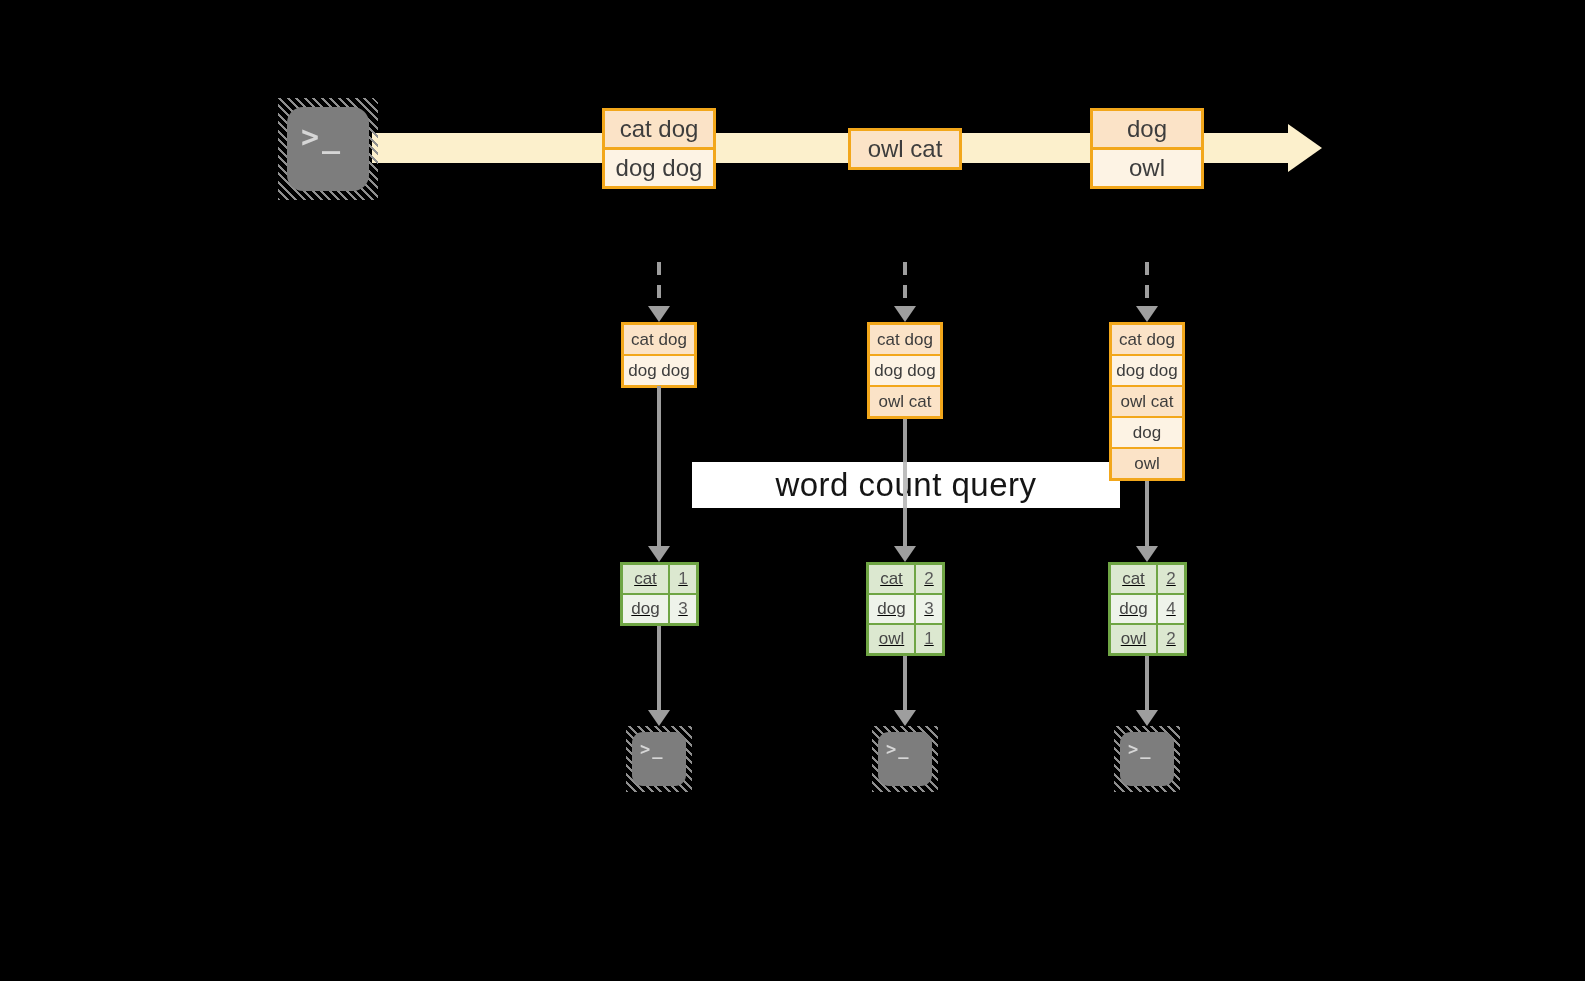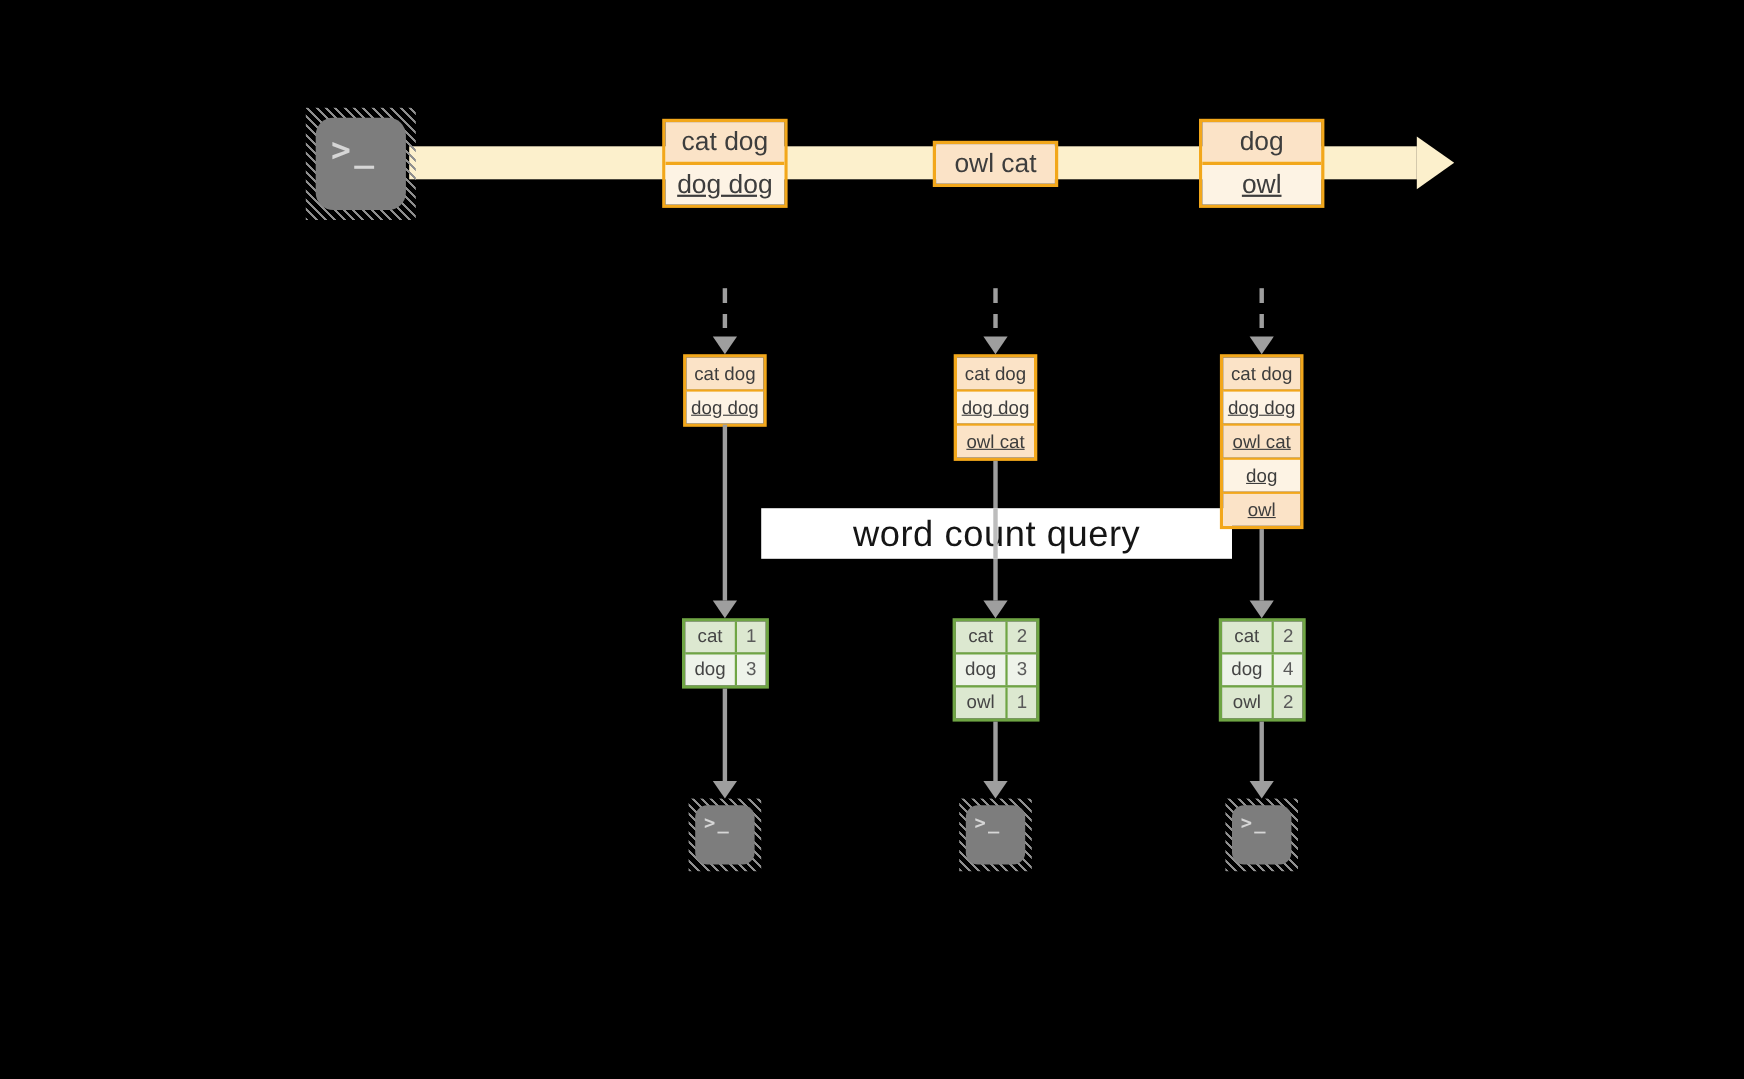--- a/index.html
+++ b/index.html
@@ -22,36 +22,36 @@
   .term.small .prompt{font-size:17px;padding:7px 0 0 8px;letter-spacing:2px;}
 
   
   .band{position:absolute;left:372px;top:133px;width:916px;height:30px;background:var(--stream_band);}
   .band-head{position:absolute;left:1288px;top:124px;width:0;height:0;
     border-top:24px solid transparent;border-bottom:24px solid transparent;border-left:34px solid var(--stream_band);}
 
   
   .obox{position:absolute;border:3px solid var(--orange_border);box-sizing:border-box;}
   .obox .ocell{text-align:center;color:var(--text_dark);}
-  .obox .ocell + .ocell{border-top:3px solid var(--orange_border);text-decoration:underline;}
+  .obox .ocell + .ocell{border-top:3px solid var(--orange_border);}
   .obox.stream-box{width:114px;}
   .obox.stream-box .ocell{height:36px;line-height:36px;font-size:24px;}
   .obox.state-box{width:76px;}
   .obox.state-box .ocell{height:29px;line-height:29px;font-size:17px;}
   .obox.state-box .ocell + .ocell{border-top:2px solid var(--orange_border);}
   .peach{background:var(--cell_peach);}
   .cream{background:var(--cell_cream);}
 
   
   .dash-line{position:absolute;width:4px;background:repeating-linear-gradient(to bottom,var(--arrow_gray) 0 13px,transparent 13px 23px);}
   .sline{position:absolute;width:4px;background:var(--arrow_gray);}
   .tri-down{position:absolute;width:0;height:0;border-left:11px solid transparent;border-right:11px solid transparent;border-top:16px solid var(--arrow_gray);}
 
   
-  .gtable{position:absolute;border:3px solid var(--green_border);box-sizing:border-box;width:79px;}
+  .gtable{position:absolute;border:3px solid var(--green_border);box-sizing:border-box;width:79px;text-decoration:underline;}
   .grow{display:flex;height:28px;line-height:28px;font-size:17px;color:#454545;}
   .grow + .grow{border-top:2px solid var(--green_border);}
   .grow:nth-child(odd){background:var(--green_row_dark);}
   .grow:nth-child(even){background:var(--green_row_light);}
   .gword{width:45px;text-align:center;border-right:2px solid var(--green_border);}
   .gnum{flex:1;text-align:center;color:#5a5a5a;}
 
   
   .banner{position:absolute;left:692px;top:462px;width:428px;height:46px;background:var(--banner_bg);
     display:flex;align-items:center;justify-content:center;}

